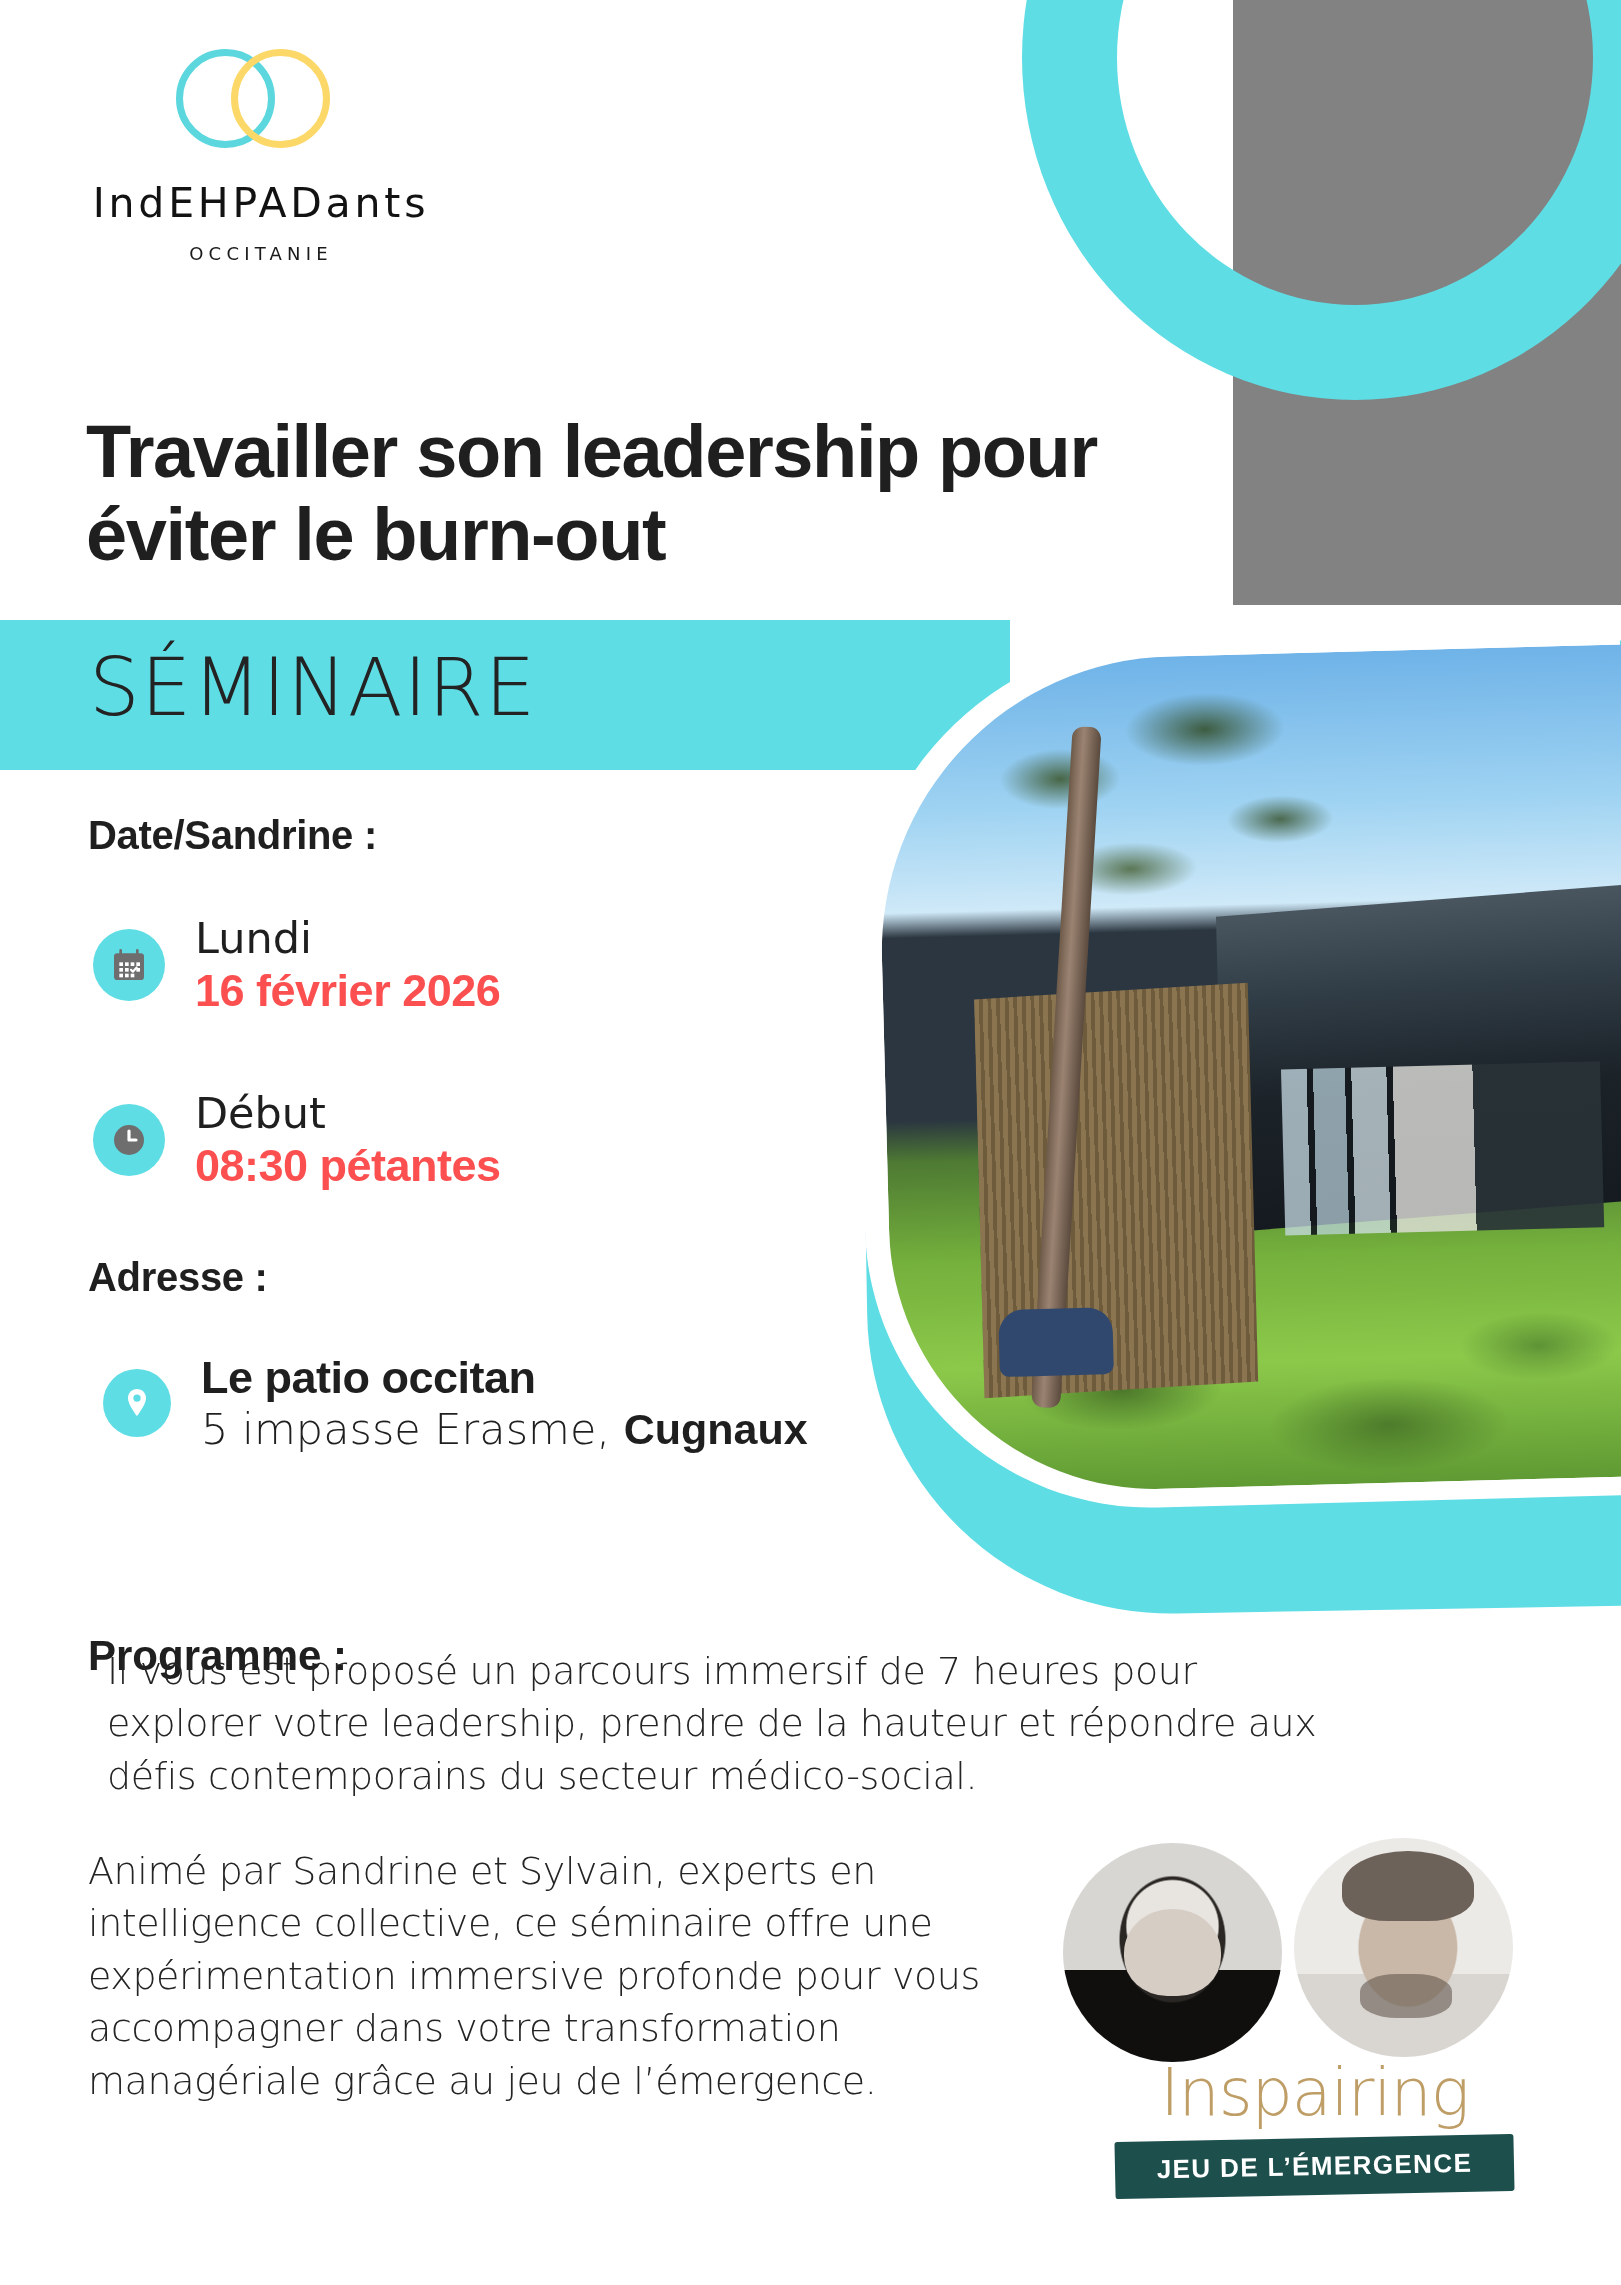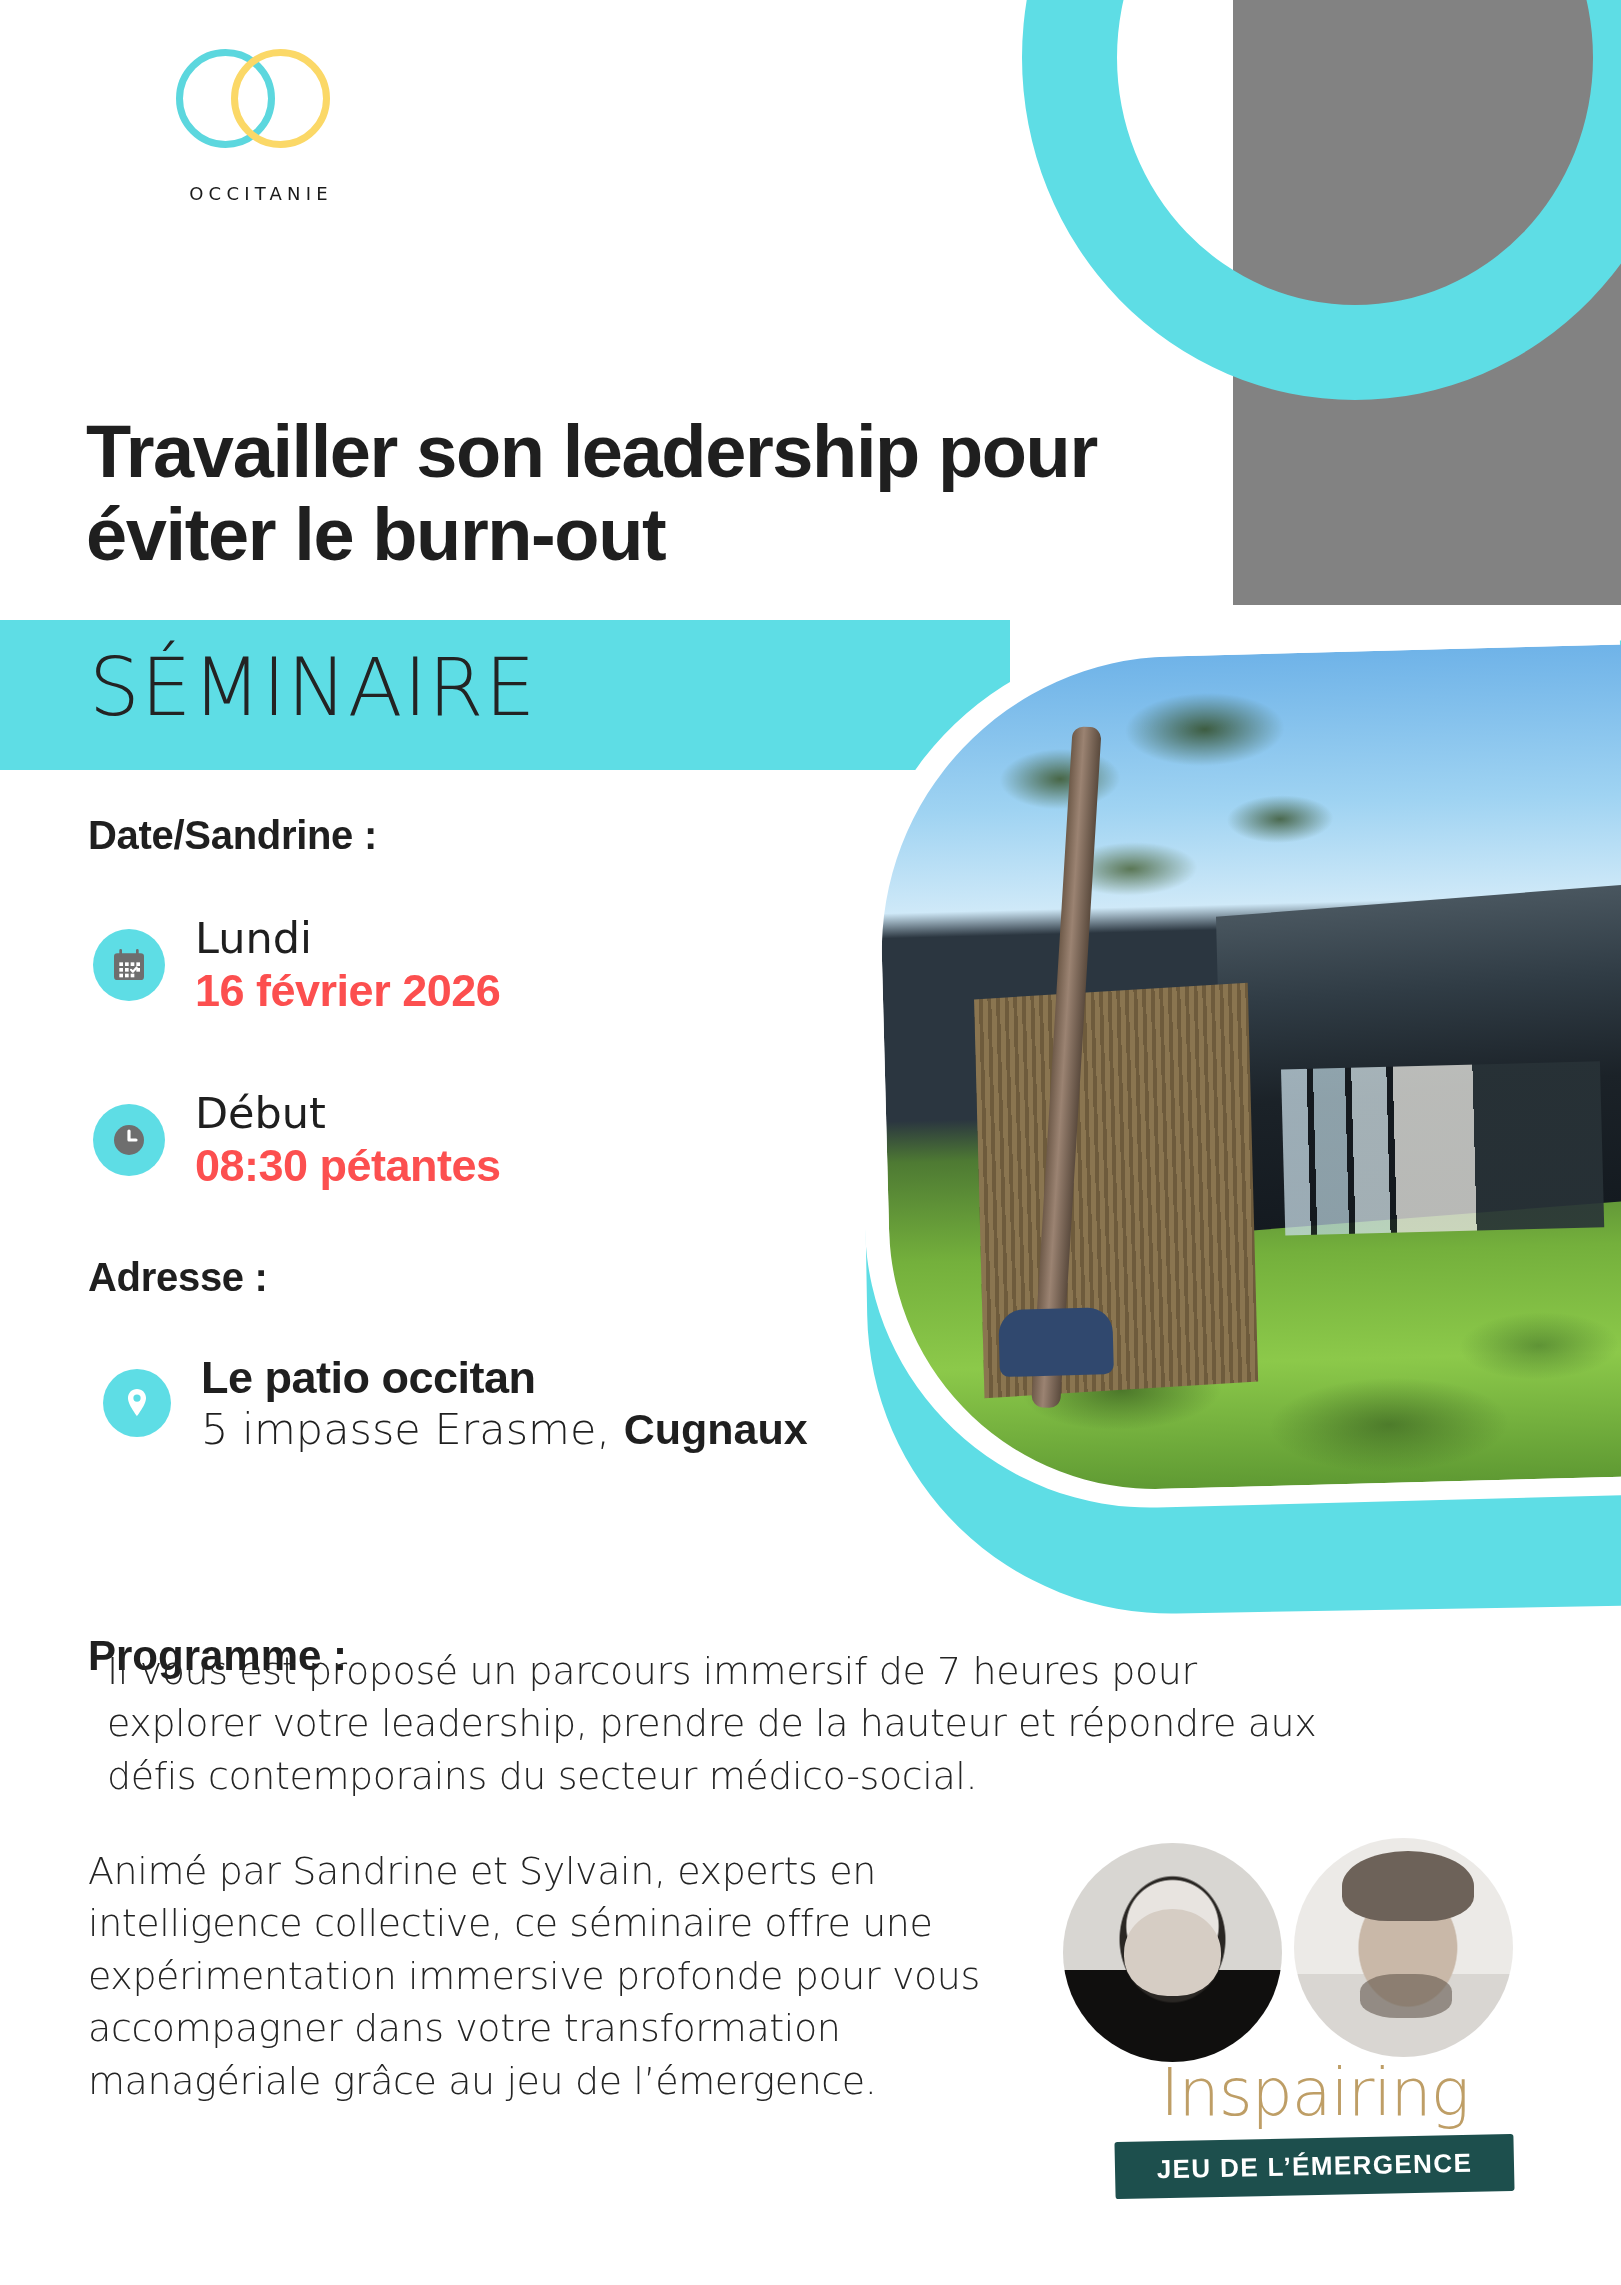--- a/index.html
+++ b/index.html
@@ -329,20 +329,21 @@
 <div id="poster">
 
   <div class="gray-band"></div>
   <div class="cyan-arc"></div>
 
   <div class="logo">
     <div class="logo-rings">
       <div class="ring cyan"></div>
       <div class="ring yellow"></div>
     </div>
+    <div class="logo-name">IndEHPADants</div>
     <div class="logo-sub">OCCITANIE</div>
   </div>
 
   <h1 class="title">Travailler son leadership pour éviter le burn-out</h1>
 
   <div class="seminaire-band"></div>
   <div class="seminaire-text">SÉMINAIRE</div>
 
   <div class="photo-cyan"></div>
   <div class="photo-frame"></div>

